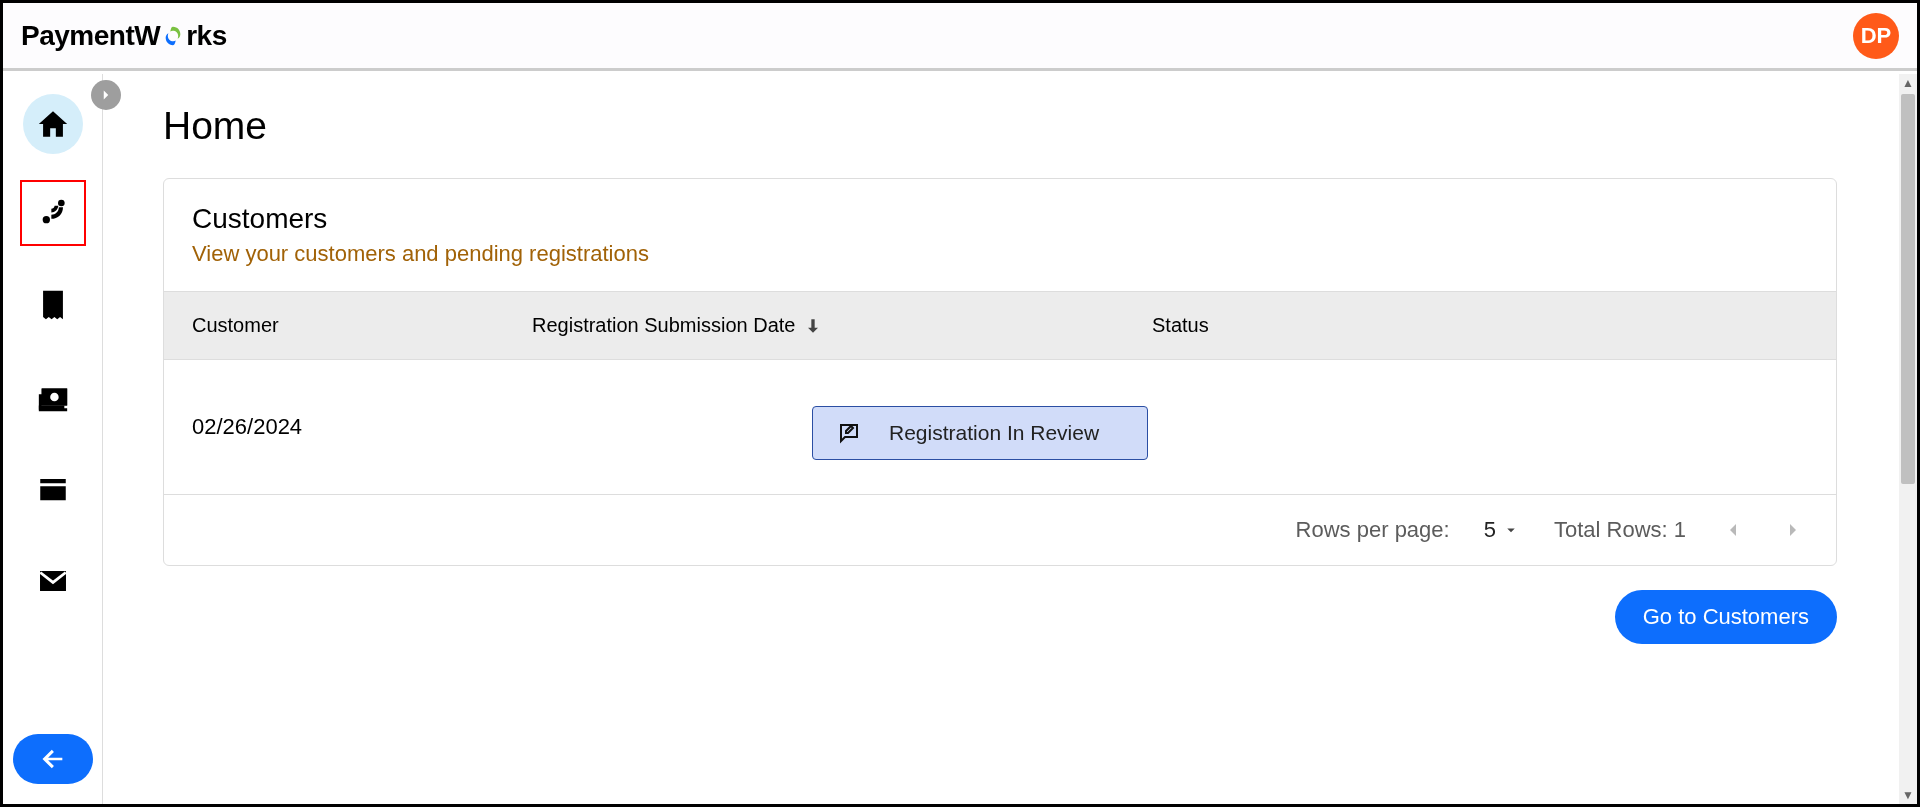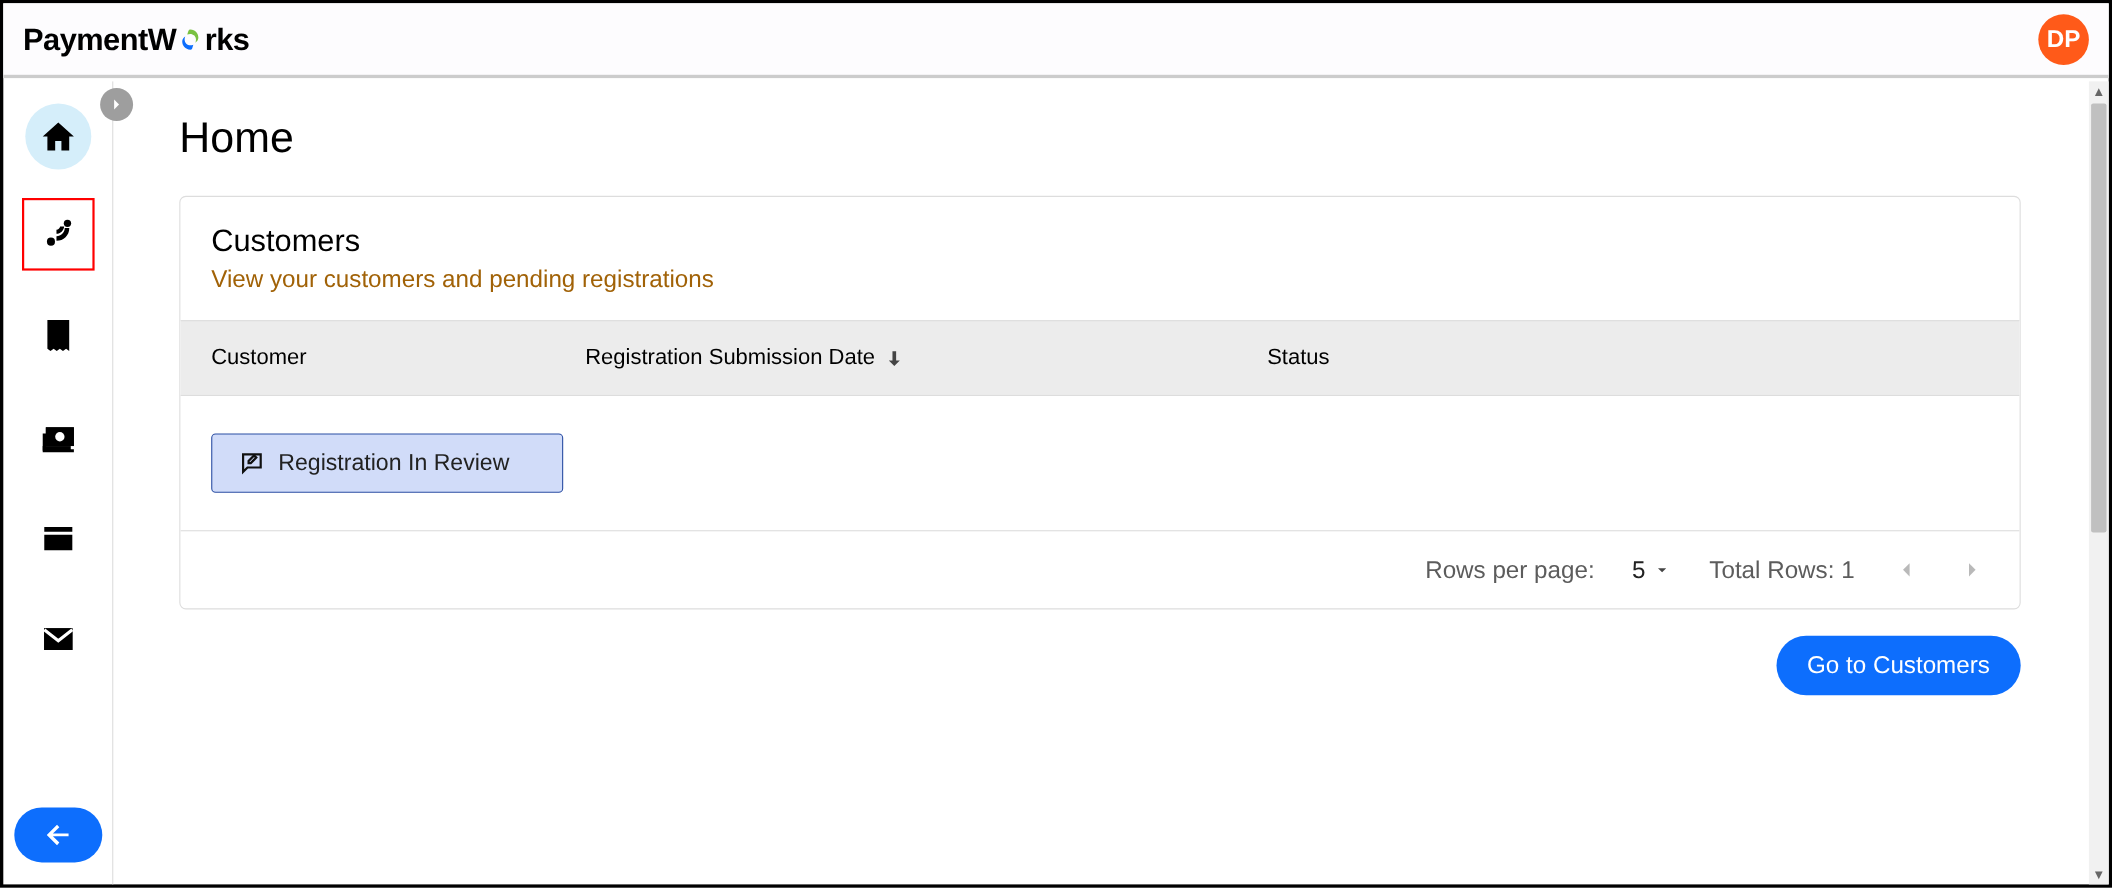--- a/index.html
+++ b/index.html
@@ -69,23 +69,23 @@
     padding: 22px 28px; font-size: 20px;
   }
   .col-customer { flex: 0 0 340px; }
   .col-date { flex: 0 0 620px; display: flex; align-items: center; gap: 8px; }
   .col-status { flex: 1; }
 
   .tbl-row {
     display: flex; padding: 34px 28px; border-bottom: 1px solid #ddd; font-size: 22px; align-items: center;
   }
   .status-chip {
-    display: inline-flex; align-items: center; gap: 12px;
+    display: inline-flex; align-items: center; gap: 28px;
     background: #d1dcf9; border: 1px solid #2b4ea3; border-radius: 4px;
-    padding: 14px 48px 14px 24px; font-size: 21px; color: #222;
+    padding: 14px 48px 14px 24px; font-size: 21px; color: #222; margin-top: 12px;
   }
 
   .tbl-footer {
     display: flex; justify-content: flex-end; align-items: center; gap: 34px;
     padding: 22px 30px; font-size: 22px; color: #5c5c5c;
   }
   .rows-sel { display: flex; align-items: center; gap: 6px; color: #222; }
   .pager-btn { width: 26px; height: 26px; display: flex; align-items: center; justify-content: center; opacity: 0.45; cursor: pointer; }
 
   .card-actions { display: flex; justify-content: flex-end; margin-top: 24px; }
@@ -197,20 +197,21 @@
         <div class="col-date">
           <span>Registration Submission Date</span>
           <svg viewBox="0 0 24 24" width="20" height="20">
               <path fill="#444" d="M12 20l-6-6h4V4h4v10h4z"></path>
             </svg>
         </div>
         <div class="col-status">Status</div>
       </div>
 
       <div class="tbl-row">
+        <div class="col-date">02/26/2024</div>
         <div class="col-status">
           <div class="status-chip">
             <svg viewBox="0 0 24 24" width="24" height="24">
               <path fill="none" stroke="#111" stroke-width="2" d="M4 4h16v12H8l-4 4z"></path>
               <path fill="none" stroke="#111" stroke-width="2" d="M9 12l2 0 5-5-2-2-5 5z"></path>
             </svg>
             <span>Registration In Review</span>
           </div>
         </div>
       </div>

